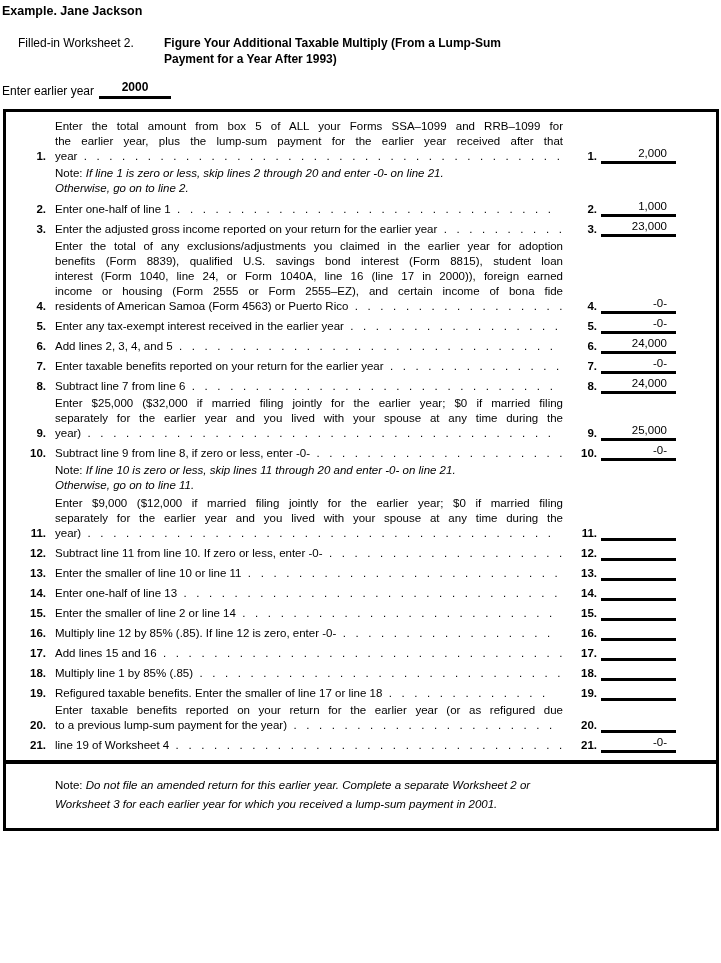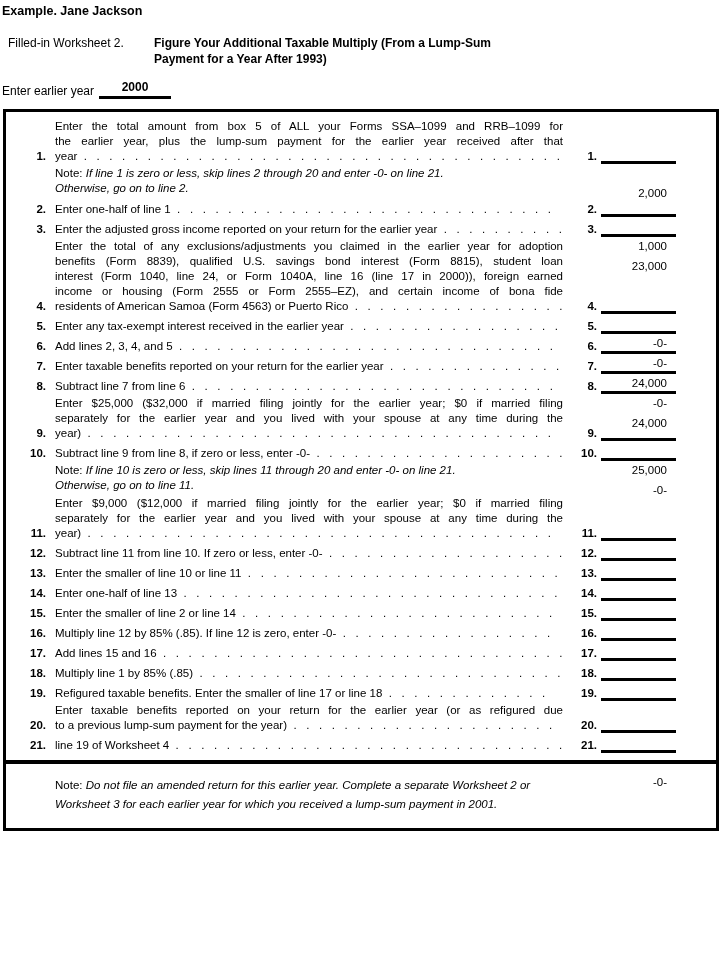--- a/index.html
+++ b/index.html
@@ -5,21 +5,21 @@
   html,body{margin:0;padding:0;background:#ffffff;}
   .page{
     position:relative;
     width:721px;height:963px;
     background:#ffffff;color:#000000;
     font-family:"Liberation Sans","DejaVu Sans",sans-serif;
     font-size:11.5px;
     overflow:hidden;
   }
   .example{font-weight:bold;font-size:12.5px;padding:3px 0 0 2px;line-height:16px;}
-  .ws-title-row{display:flex;margin-top:16px;padding-left:8px;}
+  .ws-title-row{display:flex;margin-top:16px;padding-left:18px;}
   .ws-label{flex:none;width:146px;font-size:12px;line-height:16px;}
   .ws-title{font-weight:bold;font-size:12px;line-height:16px;max-width:430px;}
   .year-row{margin:13px 0 0 2px;font-size:12px;line-height:16px;}
   .year-line{
     display:inline-block;width:72px;height:16px;
     border-bottom:3px solid #000;text-align:center;
     margin-left:5px;vertical-align:bottom;line-height:14px;font-weight:bold;
   }
   .box{margin:10px 2px 0 3px;border:3px solid #000;}
   .ws-section{padding:7px 0 5px 0;border-bottom:4px solid #000;}
@@ -32,21 +32,21 @@
   .i{font-style:italic;}
   .dots{white-space:normal;}
   .amt{flex:none;width:105px;margin-left:8px;white-space:nowrap;}
   .rowpad{padding-right:40px;}
   .amt-num{display:inline-block;width:26px;text-align:right;font-weight:bold;margin-right:4px;line-height:15px;}
   .amt-line{
     display:inline-block;width:75px;height:15px;
     border-bottom:3px solid #000;text-align:right;
     vertical-align:bottom;box-sizing:content-box;
   }
-  .amt-val{display:inline-block;padding-right:9px;line-height:15px;margin-top:40px;}
+  .amt-val{display:inline-block;padding-right:9px;line-height:15px;}
   .note-row{margin:1px 0 3px 49px;}
   .note-line{line-height:15px;}
   .note-box{padding:12px 60px 14px 49px;}
   .note-box .note-line{line-height:19px;}
 </style>
 </head>
 <body>
 
 <div class="page">
 

